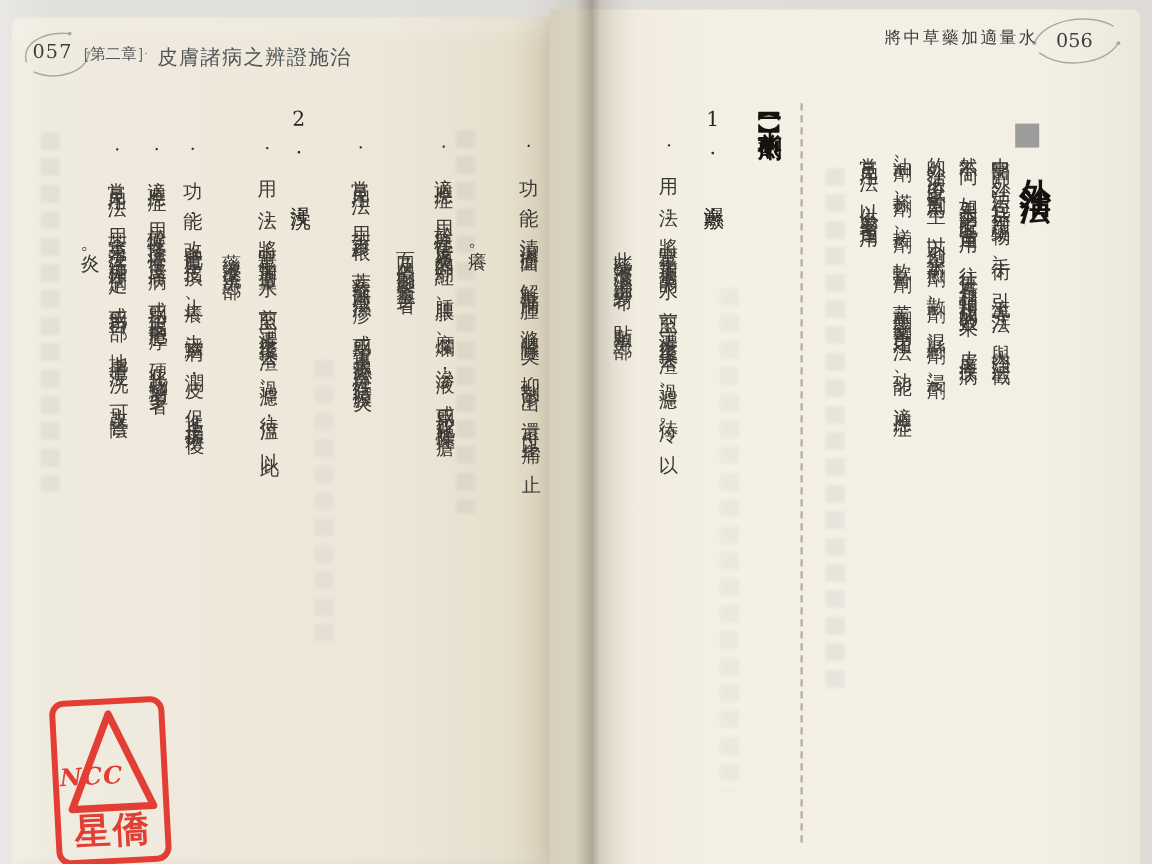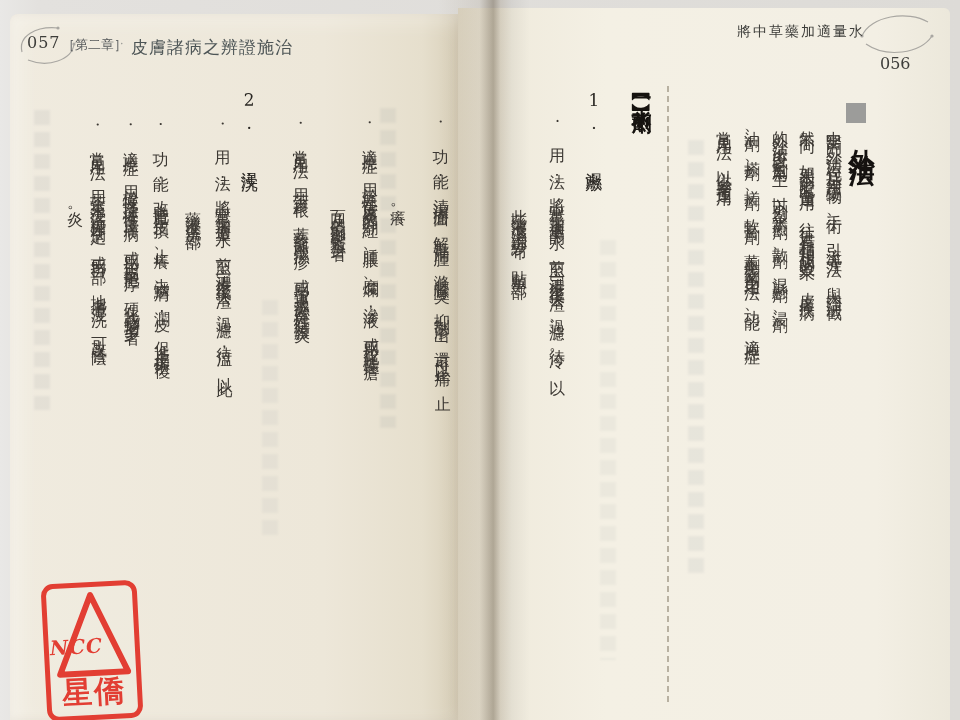--- a/index.html
+++ b/index.html
@@ -16,21 +16,21 @@
     border-radius:0 6px 0 0;}
   #gutter{position:absolute;left:438px;top:0;width:92px;height:720px;
     background:linear-gradient(90deg,rgba(0,0,0,0) 0%,rgba(95,78,52,.10) 45%,rgba(70,55,32,.38) 60%,rgba(95,78,52,.18) 68%,rgba(0,0,0,.05) 80%,rgba(0,0,0,0) 100%);}
   
   .hdr{position:absolute;color:#4c4c49;}
   #lp-num{left:27px;top:33px;font-size:16px;letter-spacing:1px;color:#3d3d3a;}
   #lp-chapter{left:62px;top:36px;font-size:13px;color:#55585a;}
   #lp-dot{left:120px;top:38px;font-size:11px;color:#9a9a96;}
   #lp-title{left:131px;top:36px;font-size:17px;letter-spacing:1px;color:#4d5556;}
   #rp-title{left:737px;top:23px;font-size:14px;letter-spacing:2px;color:#3c3c39;}
-  #rp-num{left:880px;top:24px;font-size:16px;color:#3d3d3a;margin-top:30px;}
+  #rp-num{left:880px;top:24px;font-size:16px;color:#3d3d3a;}
   .ornament{position:absolute;pointer-events:none;}
   
   .vcol{position:absolute;writing-mode:vertical-rl;text-orientation:upright;
         white-space:nowrap;font-size:16px;letter-spacing:4.5px;line-height:24px;
         color:#3c3833;}
   .heading{font-weight:bold;font-size:20px;letter-spacing:2px;color:#16130f;}
   .subheading{font-size:17px;letter-spacing:3px;color:#2b2824;}
   #section-title{position:absolute;left:845px;top:128px;writing-mode:vertical-rl;
         text-orientation:upright;font-weight:bold;font-size:26px;letter-spacing:6px;
         color:#151210;}

